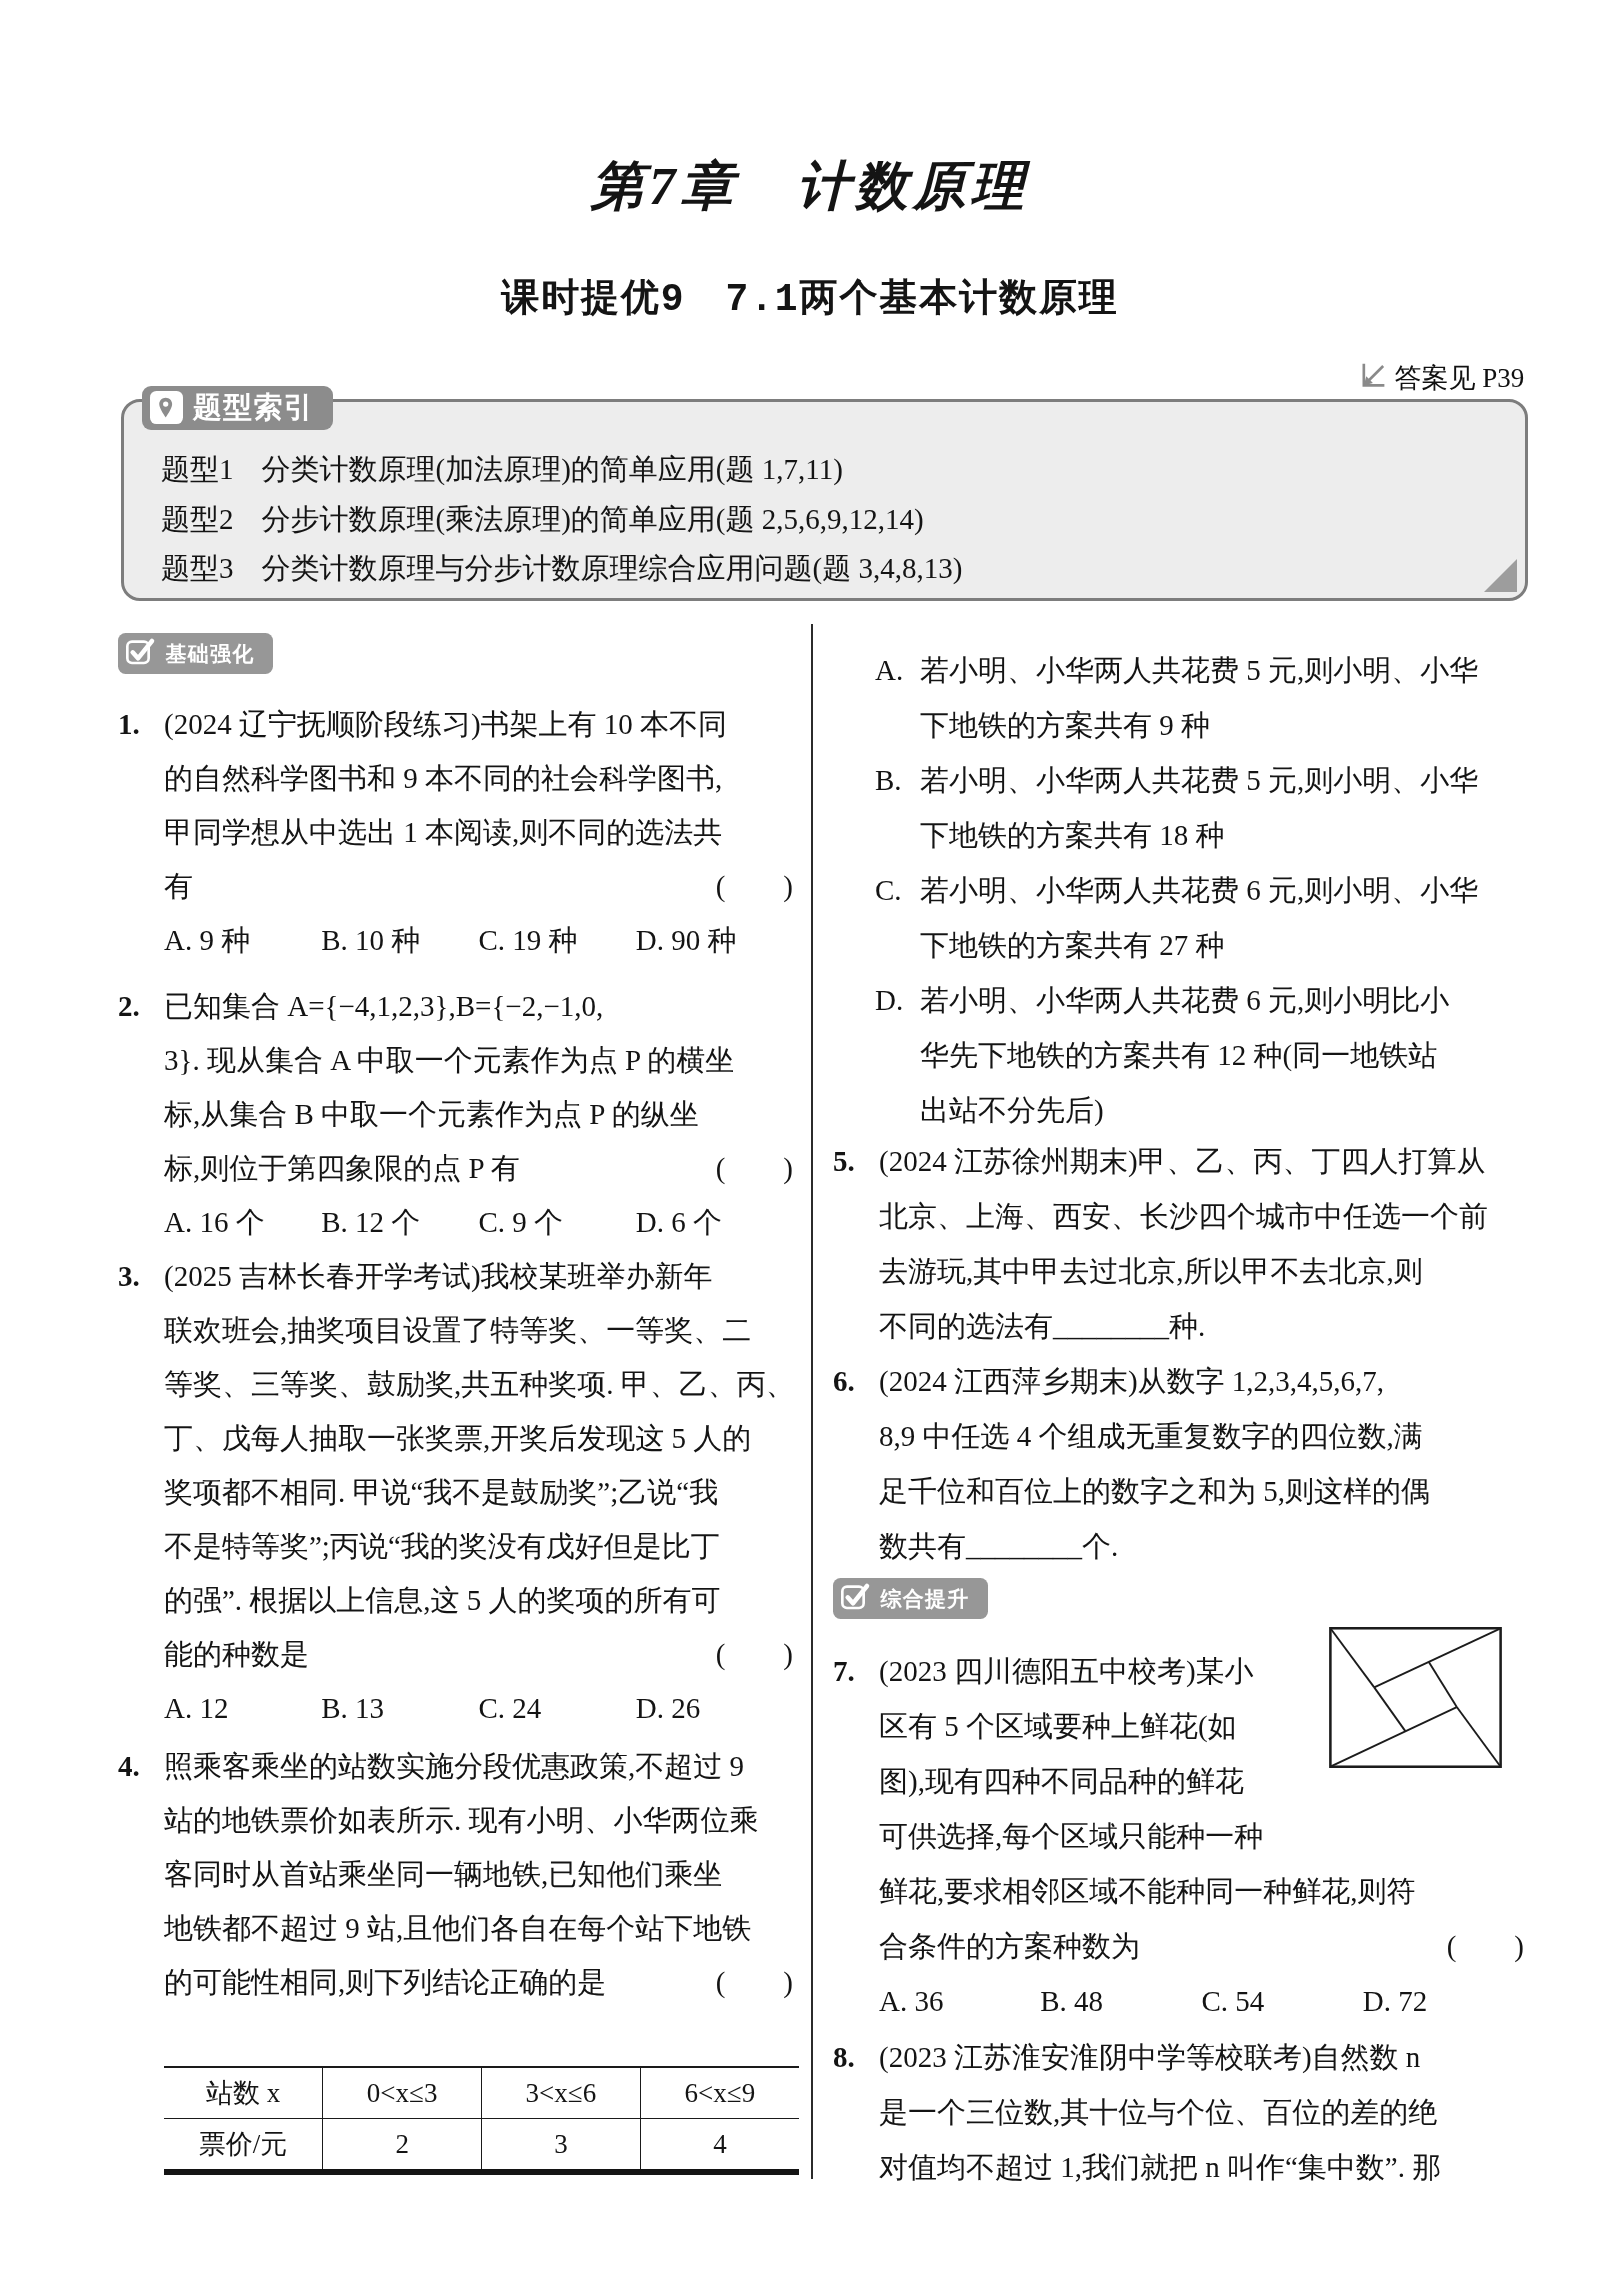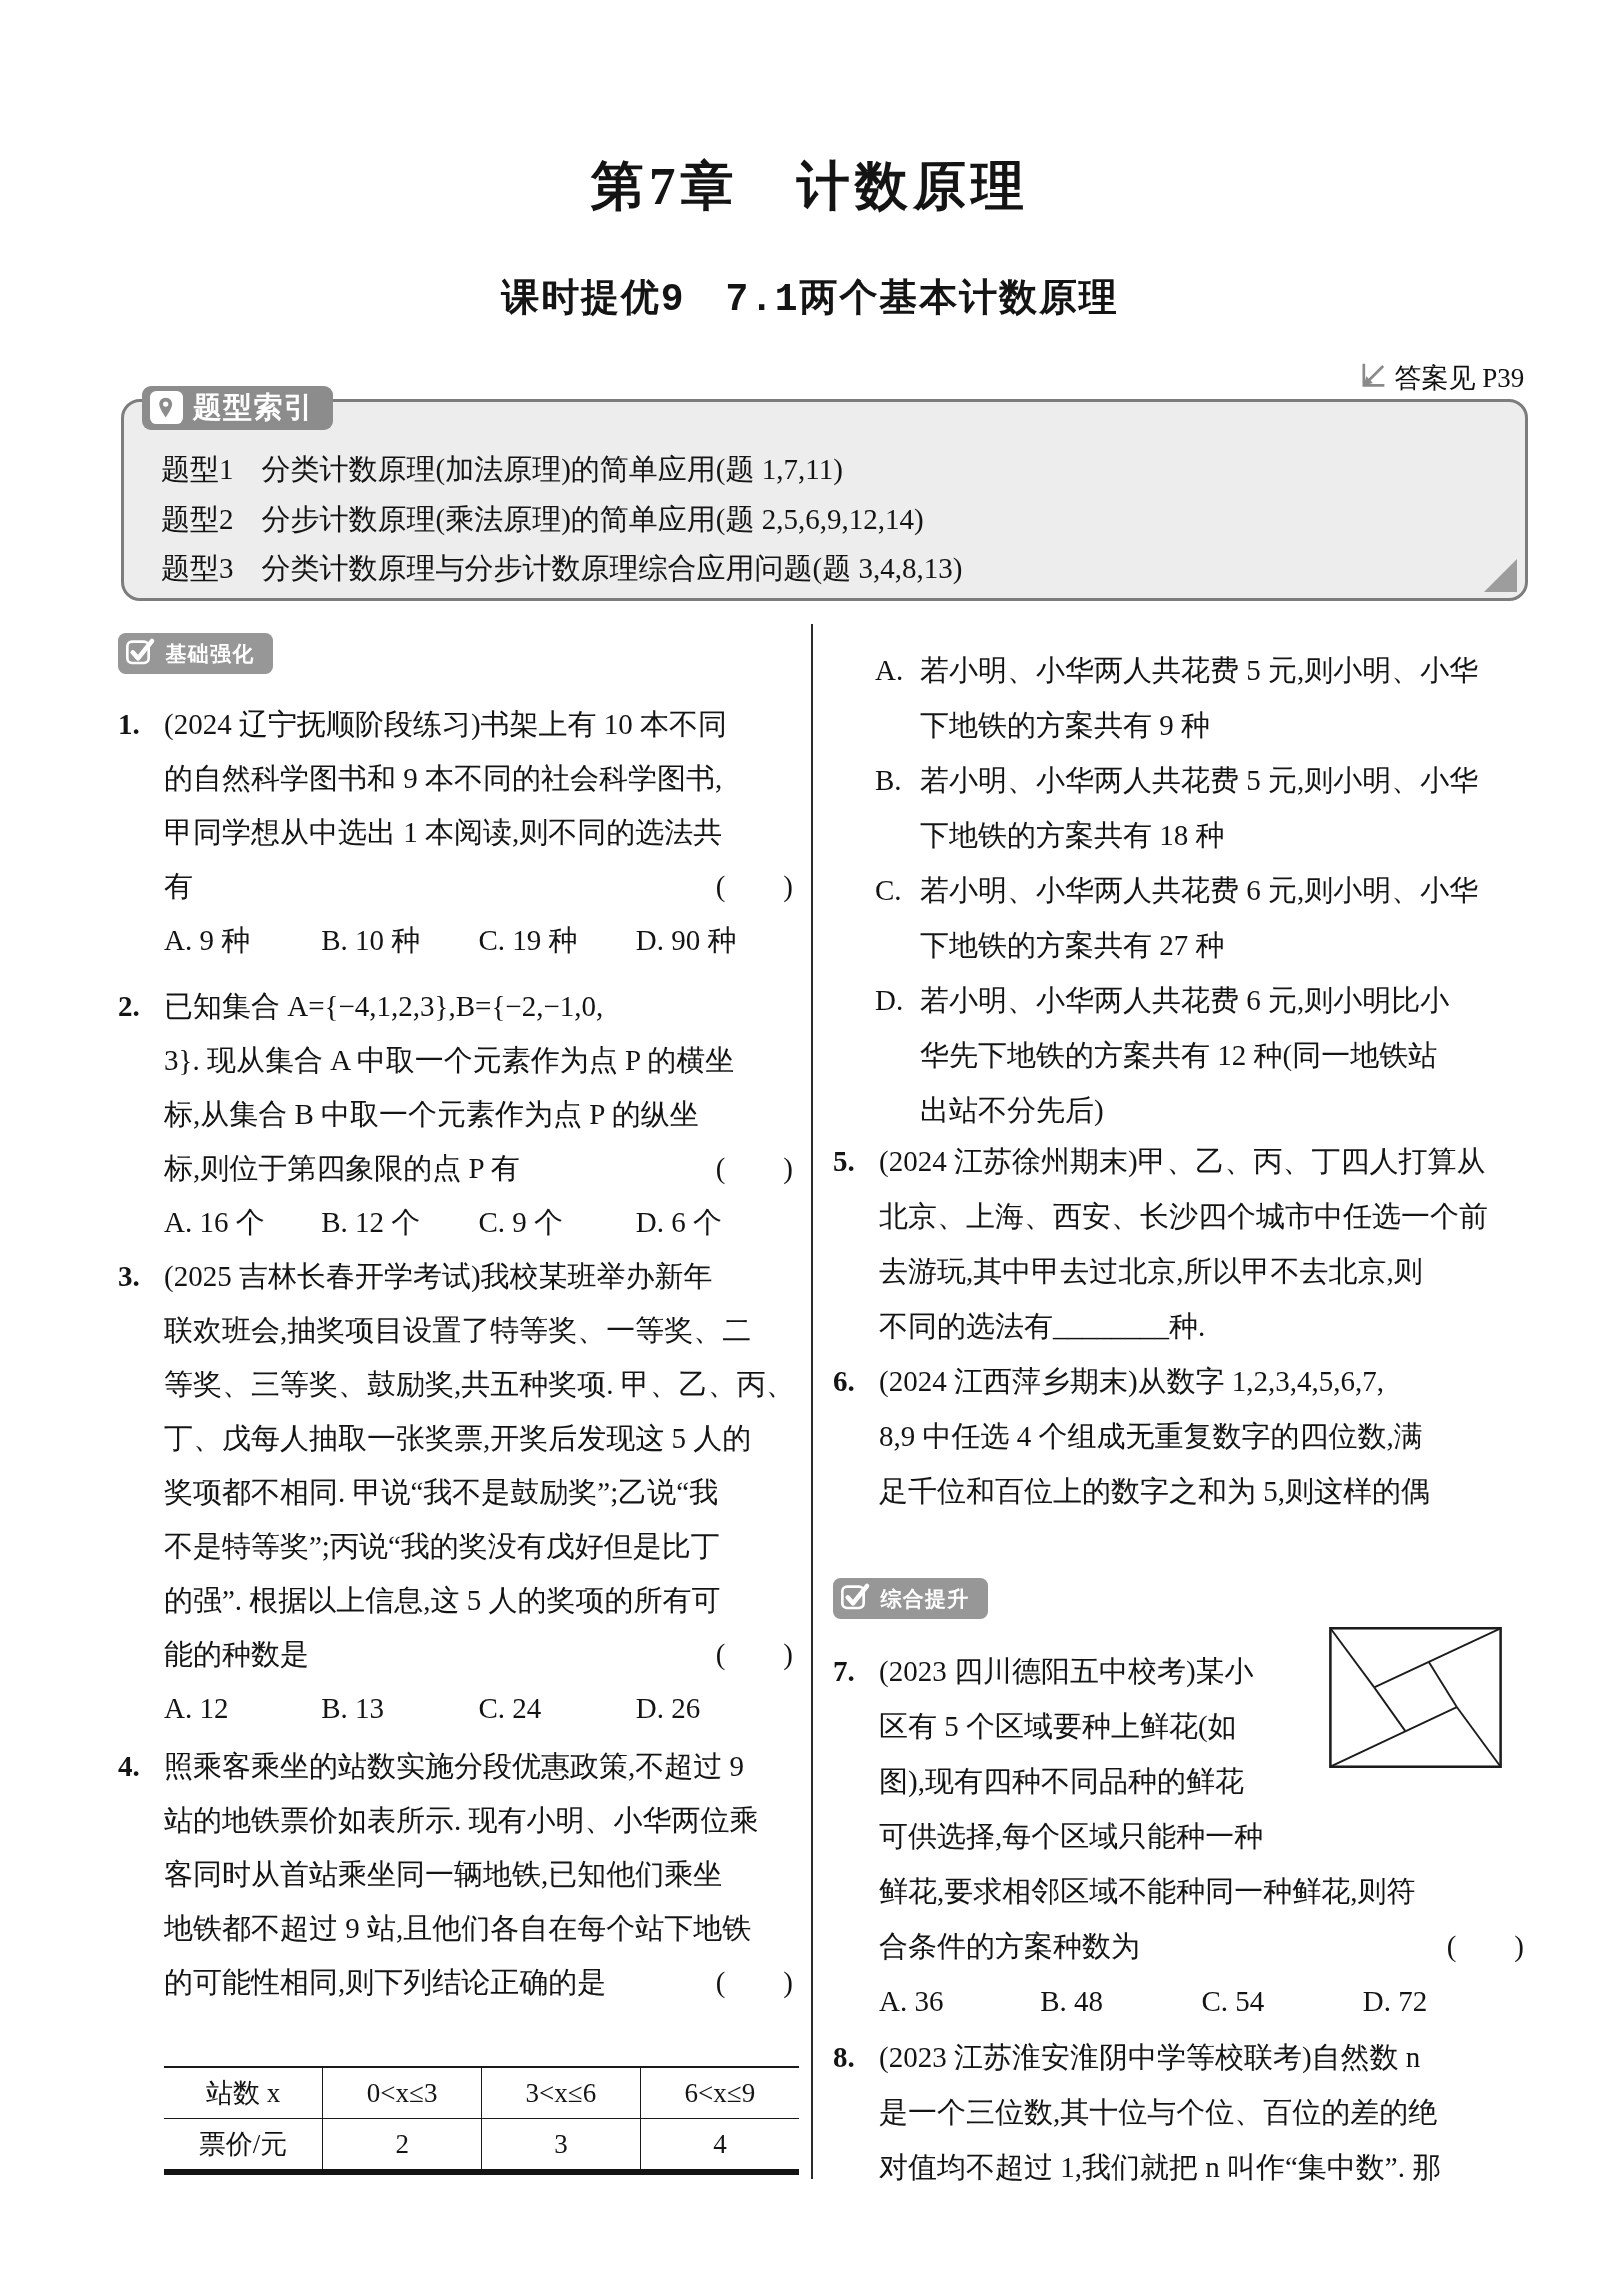--- a/index.html
+++ b/index.html
@@ -6,21 +6,21 @@
   .page{
     position:relative;
     width:1620px;height:2273px;
     background:#ffffff;
     font-family:"Liberation Serif","DejaVu Serif",serif;
     color:#141414;
     overflow:hidden;
   }
   .page-title{
     position:absolute;top:151px;left:0;width:100%;
-    text-align:center;font-size:53px;font-weight:bold;letter-spacing:5.1px;
+    text-align:center;font-size:53px;font-weight:bold;letter-spacing:5.1px;font-style:italic;
   }
   .page-subtitle{
     position:absolute;top:272px;left:0;width:100%;
     text-align:center;font-size:38px;font-weight:bold;
     font-family:Liberation Mono, monospace;letter-spacing:1.9px;
   }
   .answer-ref{
     position:absolute;top:360px;left:1359px;
     font-size:27px;display:flex;align-items:center;gap:6.4px;color:#111;
   }
@@ -253,20 +253,21 @@
     <div class="ln ind">北京、上海、西安、长沙四个城市中任选一个前</div>
     <div class="ln ind">去游玩,其中甲去过北京,所以甲不去北京,则</div>
     <div class="ln ind">不同的选法有________种.</div>
   </div>
 
   <div class="q q-right" style="top:1354px">
     <span class="qno">6.</span>
     <div class="ln ind">(2024 江西萍乡期末)从数字 1,2,3,4,5,6,7,</div>
     <div class="ln ind">8,9 中任选 4 个组成无重复数字的四位数,满</div>
     <div class="ln ind">足千位和百位上的数字之和为 5,则这样的偶</div>
+    <div class="ln ind">数共有________个.</div>
   </div>
 
   <div class="badge" style="left:833px;top:1578px">
     <span>
       <svg width="32" height="32" viewBox="0 0 24 24">
         <rect x="2.5" y="5" width="16" height="16" rx="3.5" fill="none" stroke="#ffffff" stroke-width="2"></rect>
         <path d="M6.5 13 L10.5 17.5 L21 4.5" fill="none" stroke="#ffffff" stroke-width="3.4" stroke-linecap="round" stroke-linejoin="round"></path>
       </svg>
     </span>
     <span>综合提升</span>

